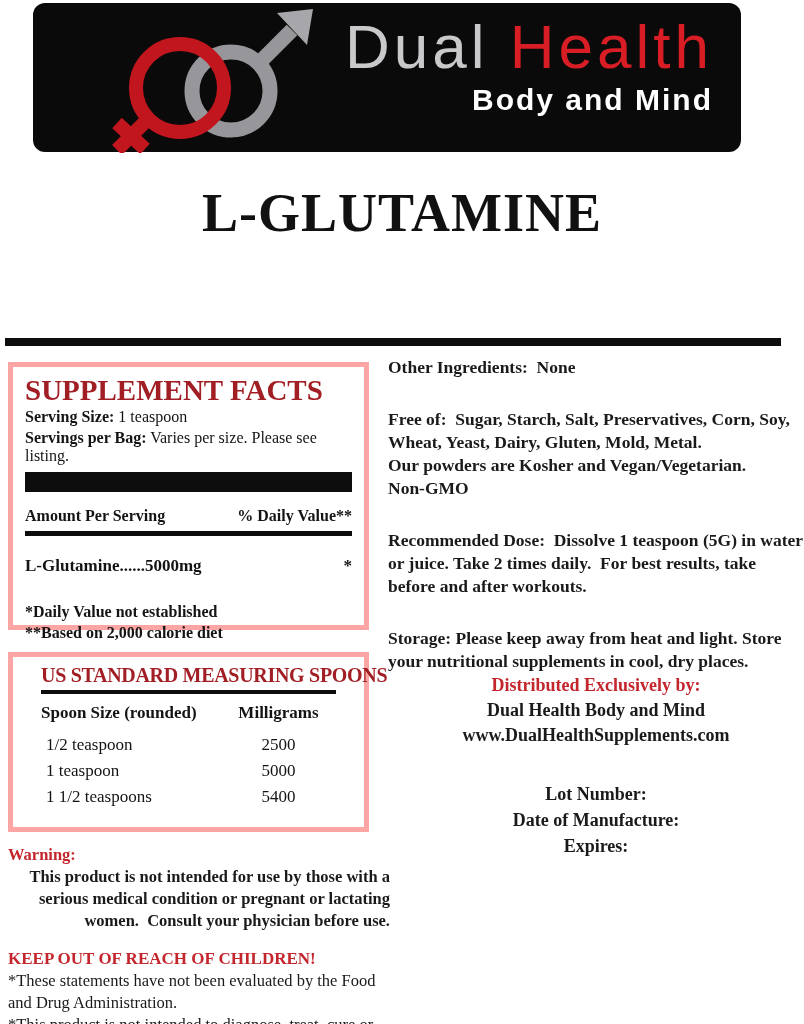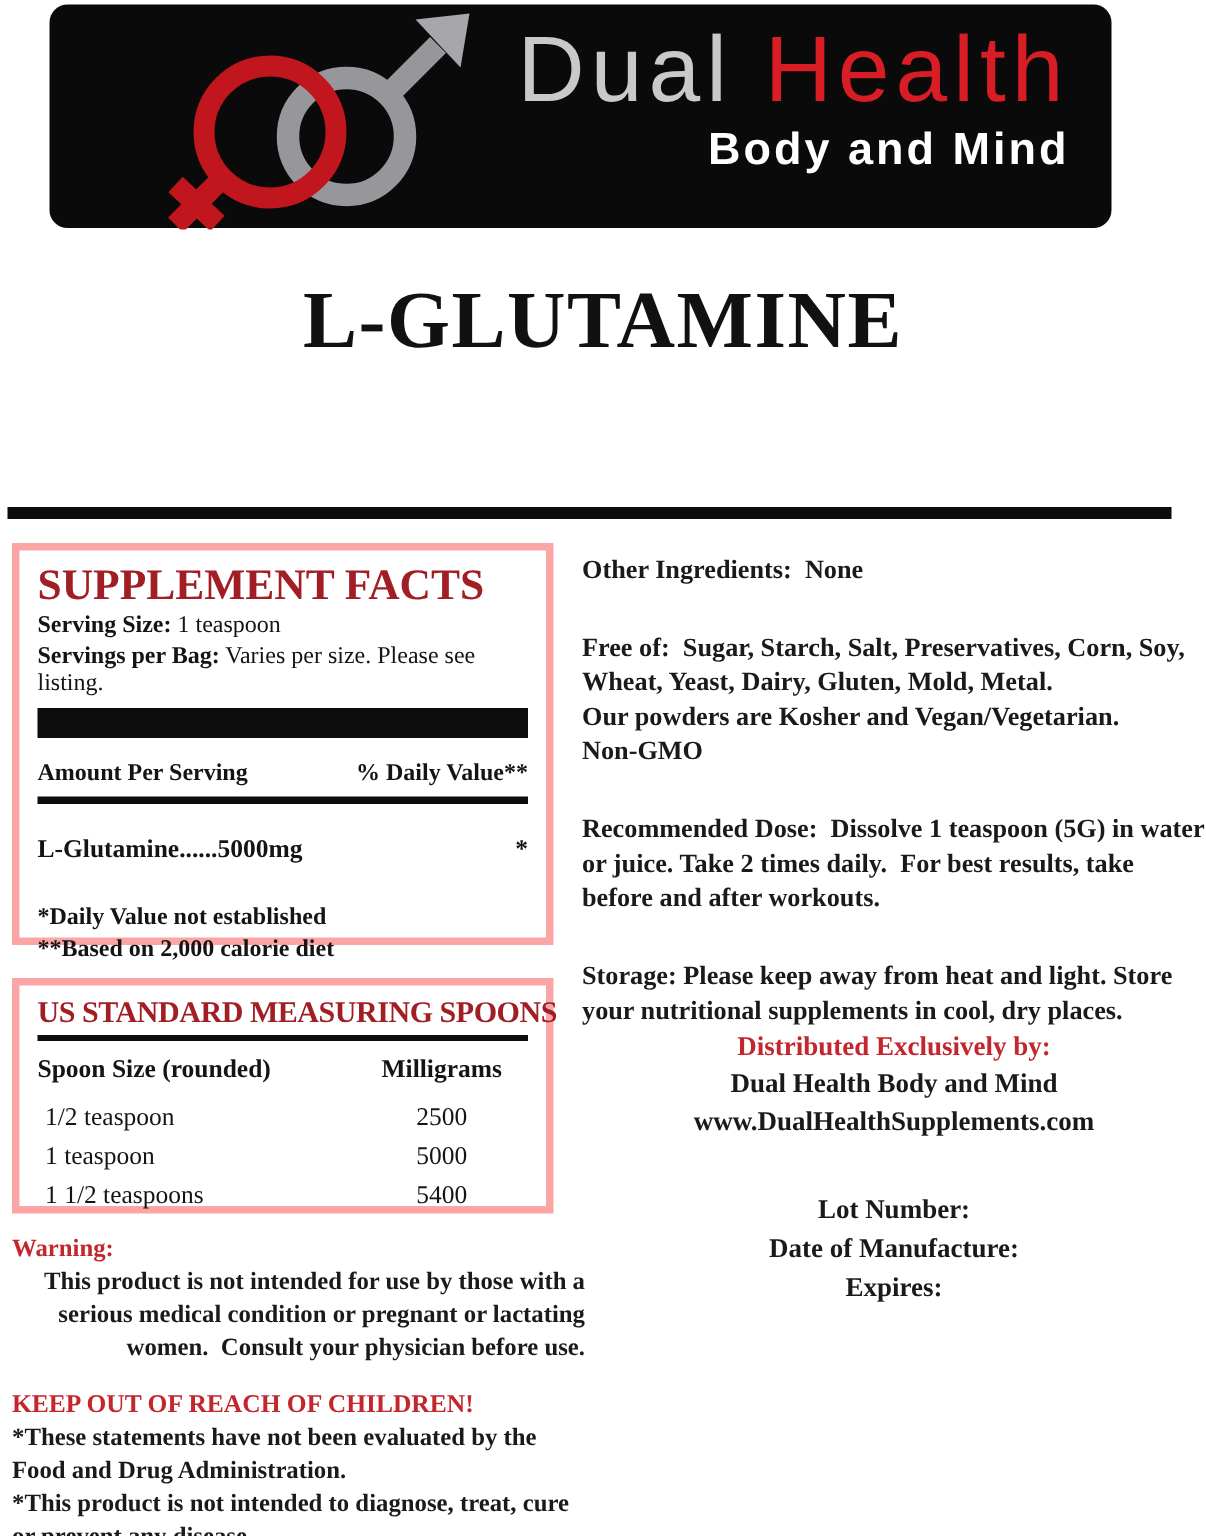--- a/index.html
+++ b/index.html
@@ -30,40 +30,40 @@
   .sf-box{width:361px;height:268px;padding:8px 12px;}
   .sf-heading{color:#a11f24;font-size:29px;font-weight:bold;letter-spacing:0;line-height:1.05;}
   .sf-line{font-size:16px;margin-top:3px;white-space:pre-wrap;}
   .sf-label{font-weight:bold;}
   .sf-black-bar{height:20px;background:#0d0d0d;margin-top:7px;}
   .sf-cols{display:flex;justify-content:space-between;font-weight:bold;font-size:16px;margin-top:15px;}
   .sf-rule{height:5px;background:#0d0d0d;margin-top:6px;}
   .sf-ingredient{display:flex;justify-content:space-between;font-weight:bold;font-size:17px;margin-top:20px;}
   .sf-footnotes{margin-top:26px;font-weight:bold;font-size:16px;line-height:1.3;}
 
-  .ms-box{width:361px;height:157px;margin-top:22px;padding:7px 12px;}
+  .ms-box{width:361px;height:180px;margin-top:22px;padding:7px 28px;}
   .ms-heading{color:#a11f24;font-size:20px;font-weight:bold;letter-spacing:-0.3px;white-space:nowrap;}
   .ms-rule{height:4px;background:#0d0d0d;margin-top:3px;}
   .ms-cols{display:flex;justify-content:space-between;font-weight:bold;font-size:17px;margin-top:9px;}
   .ms-col-mg{width:115px;text-align:center;}
   .ms-rows{margin-top:9px;font-size:17px;line-height:26px;}
   .ms-row{display:flex;justify-content:space-between;}
   .ms-row .spoon{padding-left:5px;}
   .ms-row .mg{width:115px;text-align:center;}
 
   .warn-block{margin-top:12px;width:382px;font-size:16.5px;line-height:22px;font-weight:bold;}
   .warn-heading{color:#c3262c;}
   .warn-body{white-space:pre-wrap;color:#1a1a1a;text-align:right;}
   .keepout{margin-top:16px;color:#c3262c;font-weight:bold;font-size:17px;}
-  .fda-note{font-weight:bold;font-size:16.5px;line-height:22px;color:#1a1a1a;}
+  .fda-note{font-weight:normal;font-size:16.5px;line-height:22px;color:#1a1a1a;}
 
   
   .right-col{position:absolute;left:388px;top:356px;width:416px;font-weight:bold;
              font-size:17.5px;line-height:23px;color:#1a1a1a;}
-  .rc-par{white-space:pre-wrap;margin:12px 0 29px 0;}
+  .rc-par{white-space:pre-wrap;margin:0 0 29px 0;}
   .rc-tight{margin:0;}
 
   .distributed{text-align:center;}
   .dist-heading{color:#c3262c;font-weight:bold;font-size:18px;line-height:25px;}
   .dist-line{font-weight:bold;font-size:18px;line-height:25px;}
   .lot-block{margin-top:33px;text-align:center;}
   .lot-line{font-weight:bold;font-size:18px;line-height:26px;}
 </style>
 </head>
 <body>

